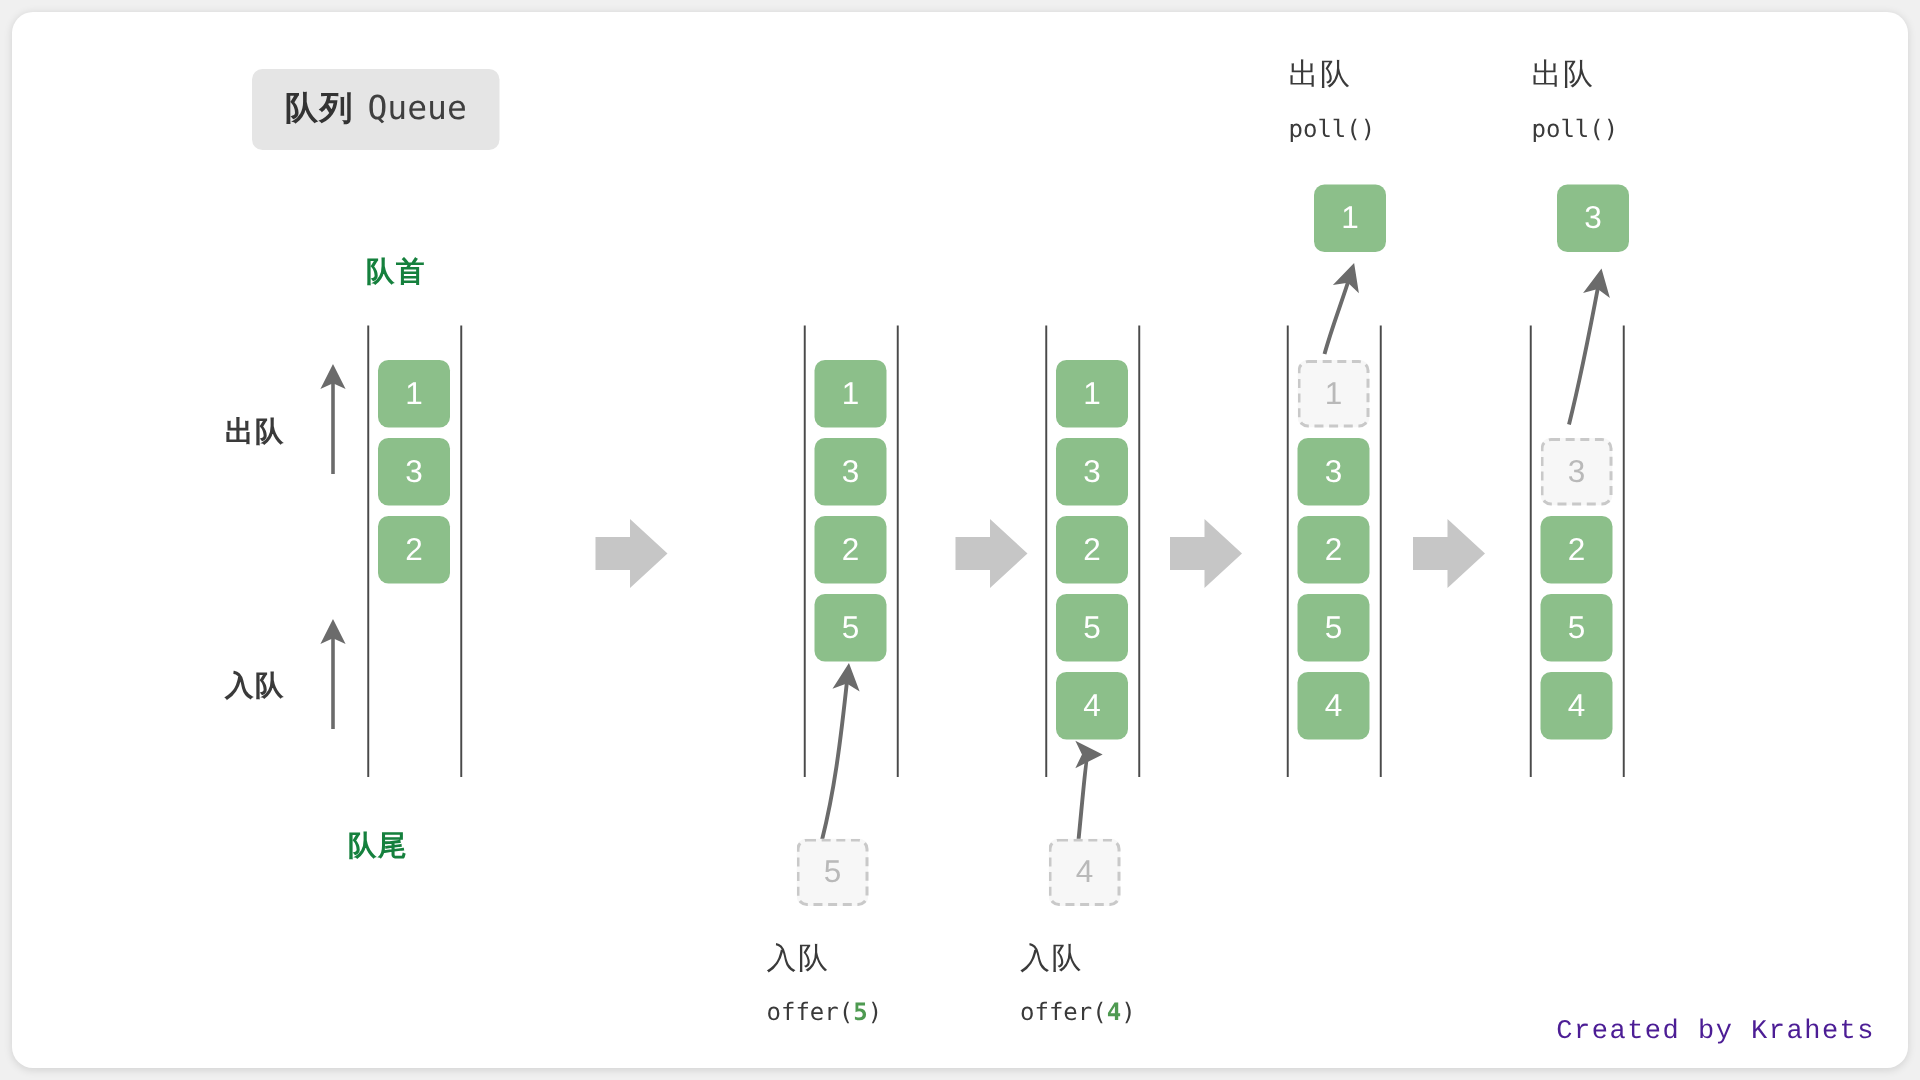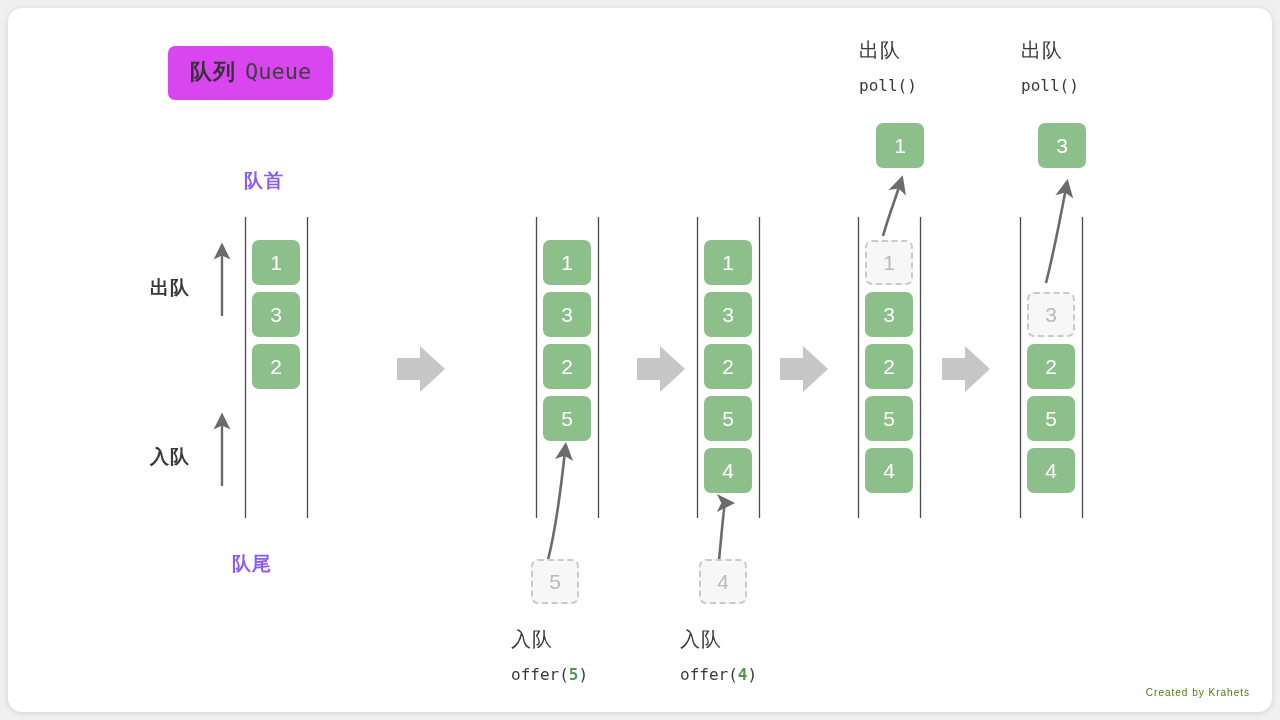--- a/index.html
+++ b/index.html
@@ -12,30 +12,30 @@
   #card{
     position:absolute;left:8px;top:8px;width:1264px;height:704px;
     background:#ffffff;border-radius:14px;
     box-shadow:0 1px 6px rgba(0,0,0,0.13);
   }
   #stage{position:absolute;left:0;top:0;width:1264px;height:704px;}
 
   
   .title-badge{
     position:absolute;left:160px;top:38px;
-    background:#d946ef;border-radius:7px;
+    background:#e5e5e5;border-radius:7px;
     padding:11px 22px 13px 22px;
     white-space:nowrap;
   }
   .title-cn{font-size:22px;font-weight:bold;color:#333333;letter-spacing:1px;}
   .title-en{font-size:22px;color:#3f3f3f;font-family:"DejaVu Sans Mono","Liberation Mono",monospace;margin-left:9px;}
 
   
   .hdr-label{
-    position:absolute;font-size:19px;font-weight:bold;color:#8b5cf6;
+    position:absolute;font-size:19px;font-weight:bold;color:#15803d;
     white-space:nowrap;letter-spacing:1px;
   }
   .side-label{
     position:absolute;font-size:19px;font-weight:bold;color:#3a3a3a;
     white-space:nowrap;letter-spacing:1px;
   }
   .op-label{
     position:absolute;white-space:nowrap;text-align:left;line-height:36px;
   }
   .op-cn{font-size:20px;color:#3a3a3a;display:block;letter-spacing:1px;}
@@ -53,22 +53,22 @@
   }
   .cell.full{background:#8cbf8a;color:#ffffff;}
   .cell.ghost{
     background:#f7f7f7;color:#b9b9b9;
     border:2px dashed #c9c9c9;
   }
 
   
   #footer{
     position:absolute;right:22px;bottom:14px;
-    font-size:10px;color:#4d7c0f;letter-spacing:1px;
-    font-family:Liberation Sans, sans-serif;
+    font-size:18px;color:#4c1d95;letter-spacing:1px;
+    font-family:Liberation Mono, monospace;
   }
   svg.overlay{position:absolute;left:0;top:0;width:1264px;height:704px;pointer-events:none;}
 </style>
 </head>
 <body>
 
 <div id="card">
   <div id="stage">
 
     <div class="title-badge">

